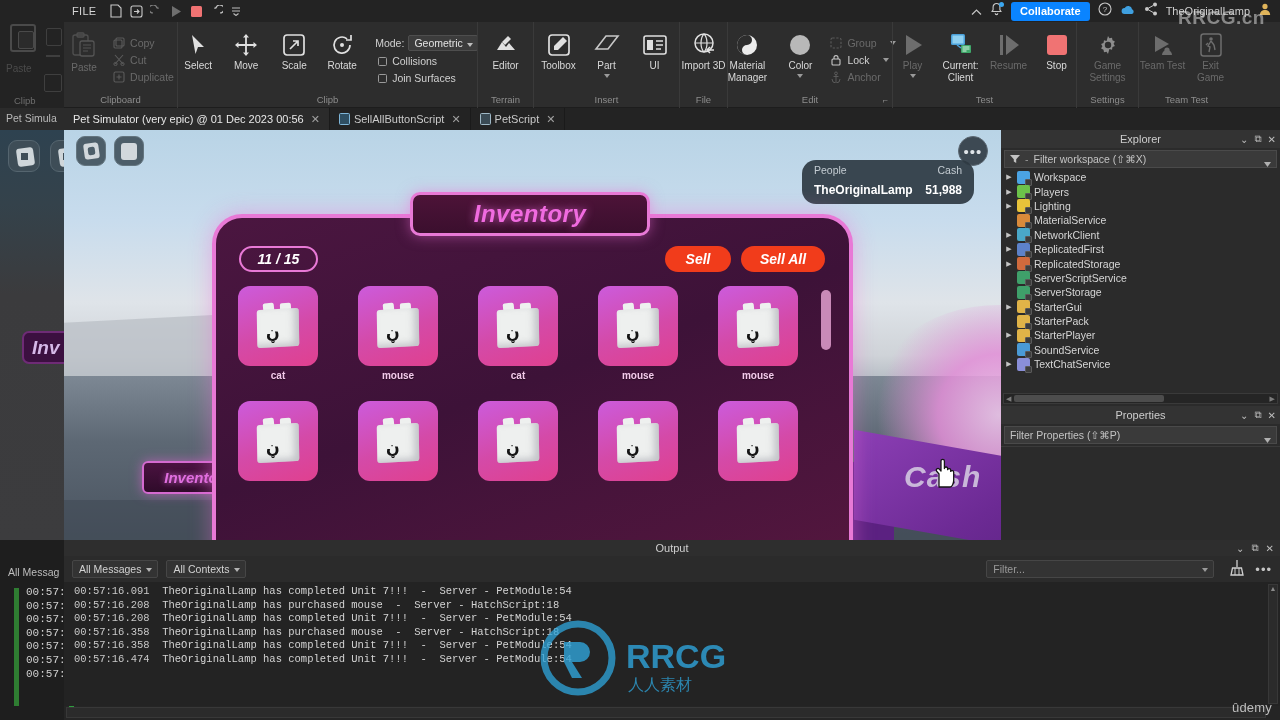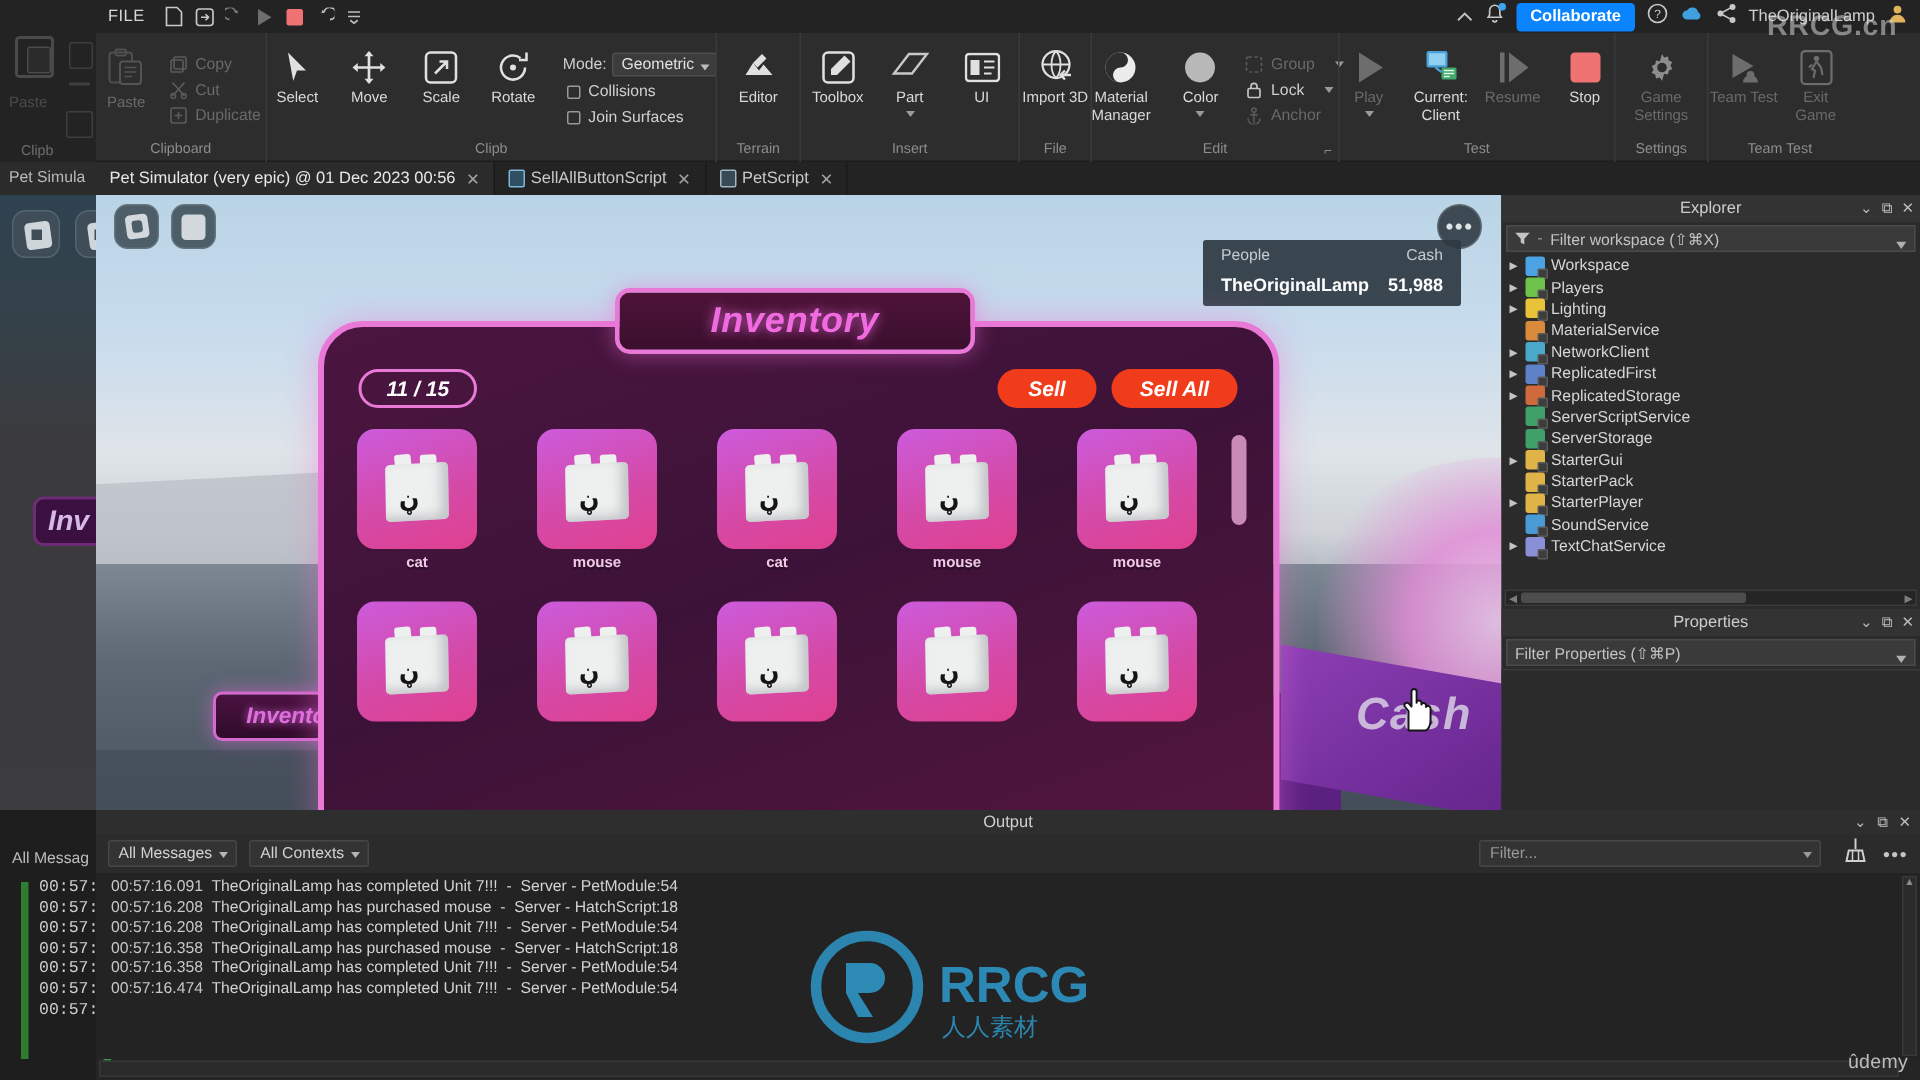--- a/index.html
+++ b/index.html
@@ -134,21 +134,21 @@
       position:relative;}
   .vpbtn .sq:after{content:"";position:absolute;left:4px;top:4px;width:7px;height:8px;background:#4d5e69;border-radius:2px;}
   .vpbtn .doc { width:16px;height:17px;background:#d2d8dc;border-radius:3px; }
   .vpmore { position:absolute; right:13px; top:6px; width:30px;height:30px;border-radius:50%;
       background:#3d4953; border:1px solid #5c6872; color:#dfe4e8; font-size:15px;
       display:flex;align-items:center;justify-content:center; letter-spacing:1px;}
   .cursor { position:absolute; left:866px; top:327px; width:28px;height:32px; }
 
   
   .leaderboard { position:absolute; left:738px; top:30px; width:172px;
-      background:rgba(46,58,66,.92); border-radius:2px; overflow:hidden; }
+      background:rgba(46,58,66,.92); border-radius:14px; overflow:hidden; }
   .lb-head { display:flex; justify-content:space-between; padding:4px 12px 3px 12px;
       font-size:10.5px; color:#c4ccd2; }
   .lb-row { display:flex; justify-content:space-between; padding:4px 12px 7px 12px;
       font-size:12px; color:#ffffff; font-weight:bold; }
 
   
   .inv-panel { position:absolute; left:148px; top:84px; width:641px; height:393px;
       background:linear-gradient(160deg,#4b1640 0%, #3d1238 45%, #57173f 100%);
       border:4px solid #e879d6; border-radius:30px; box-shadow:0 0 22px rgba(240,110,215,.45);padding-left:28px; }
   .inv-title { position:absolute; left:346px; top:62px; width:240px; height:44px;
@@ -230,21 +230,21 @@
   .odrop:after{content:"";position:absolute;right:5px;top:7px;border-left:3px solid transparent;
       border-right:3px solid transparent;border-top:4px solid #b4b4b4;}
   .ofilter { margin-left:auto; width:228px; height:18px; background:#333333; border:1px solid #464646;
       border-radius:2px; display:flex; align-items:center; padding:0 16px 0 6px; font-size:10.5px;
       color:#9a9a9a; position:relative;}
   .ofilter:after{content:"";position:absolute;right:5px;top:7px;border-left:3px solid transparent;
       border-right:3px solid transparent;border-top:4px solid #9a9a9a;}
   .out-log { position:absolute; left:0; right:0; top:42px; bottom:14px; background:#232323;
       padding-left:10px; padding-top:3px; }
   .greenbar { position:absolute; left:5px; top:44px; width:5px; height:134px; background:#2f9e3f; }
-  .logline { font-family:Liberation Sans, sans-serif; font-size:10.5px; color:#d3d3d3;
+  .logline { font-family:Liberation Mono, monospace; font-size:10.5px; color:#d3d3d3;
       line-height:13.6px; white-space:pre; }
   .logline .t { color:#c8c8c8; }
   .out-vscroll { position:absolute; right:2px; top:44px; bottom:16px; width:10px; background:#2b2b2b;
       border:1px solid #383838;}
   .out-vscroll .up, .out-vscroll .dn { color:#8a8a8a; font-size:7px; text-align:center; }
   .out-hscroll { position:absolute; left:2px; right:14px; bottom:2px; height:11px; background:#2b2b2b;
       border:1px solid #383838;}
 
   
   .wm-rrcg-top { position:absolute; left:1178px; top:7px; font-size:19px; font-weight:bold;

